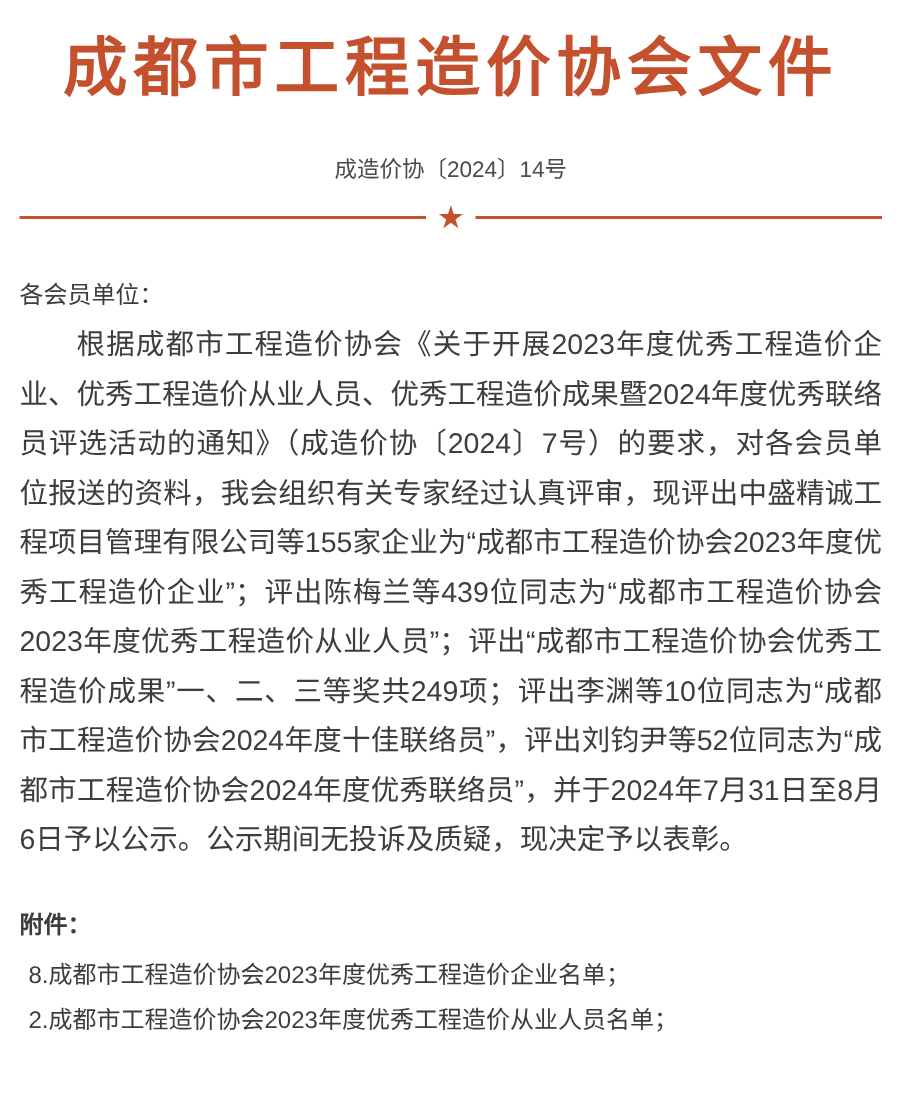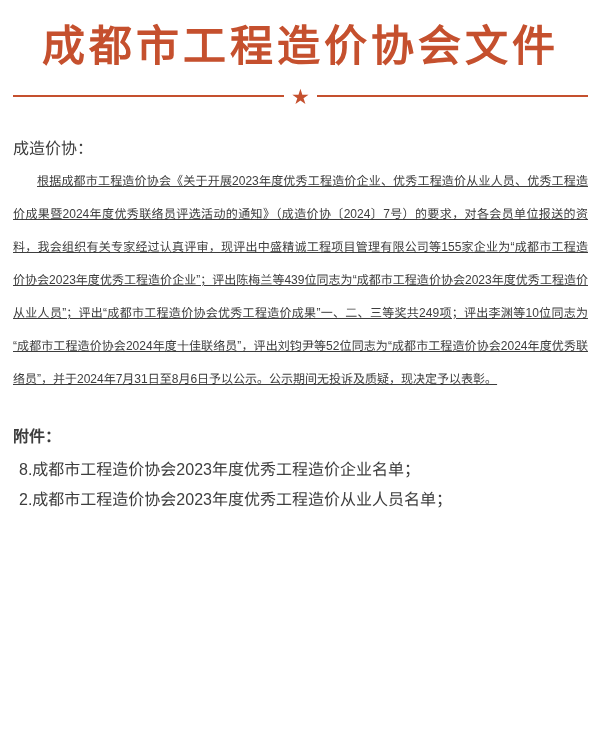--- a/index.html
+++ b/index.html
@@ -70,26 +70,25 @@
   }
   
   .salutation{
     margin:24px 0 0 0;
     font-size:16px;
     line-height:33px;
     color:var(--body-text);
   }
   .body-paragraph{
     margin:0;
-    font-size:12px;
+    font-size:19px;
     line-height:33px;
     color:var(--body-text);
     text-align:justify;
     text-indent:2em;
-    text-decoration:underline;
   }
   
   .attachments-label{
     margin-top:24px;
     font-size:16px;
     font-weight:700;
     line-height:33px;
     color:var(--body-text);
   }
   .attachments-list{
@@ -103,29 +102,30 @@
     color:var(--body-text);
   }
 </style>
 </head>
 <body>
 
 <div class="page">
 
   <h1 class="org-title">成都市工程造价协会文件</h1>
 
+  <div class="doc-number">成造价协〔2024〕14号</div>
 
   <div class="rule">
     <span class="line"></span>
     <span class="star">★</span>
     <span class="line"></span>
   </div>
 
 
-  <p class="salutation">成造价协：</p>
+  <p class="salutation">各会员单位：</p>
 
   <p class="body-paragraph">根据成都市工程造价协会《关于开展2023年度优秀工程造价企业、优秀工程造价从业人员、优秀工程造价成果暨2024年度优秀联络员评选活动的通知》（成造价协〔2024〕7号）的要求，对各会员单位报送的资料，我会组织有关专家经过认真评审，现评出中盛精诚工程项目管理有限公司等155家企业为“成都市工程造价协会2023年度优秀工程造价企业”；评出陈梅兰等439位同志为“成都市工程造价协会2023年度优秀工程造价从业人员”；评出“成都市工程造价协会优秀工程造价成果”一、二、三等奖共249项；评出李渊等10位同志为“成都市工程造价协会2024年度十佳联络员”，评出刘钧尹等52位同志为“成都市工程造价协会2024年度优秀联络员”，并于2024年7月31日至8月6日予以公示。公示期间无投诉及质疑，现决定予以表彰。</p>
 
   <div class="attachments-label">附件：</div>
 
   <ul class="attachments-list">
     <li>8.成都市工程造价协会2023年度优秀工程造价企业名单；</li>
     <li>2.成都市工程造价协会2023年度优秀工程造价从业人员名单；</li>
 
   </ul>

